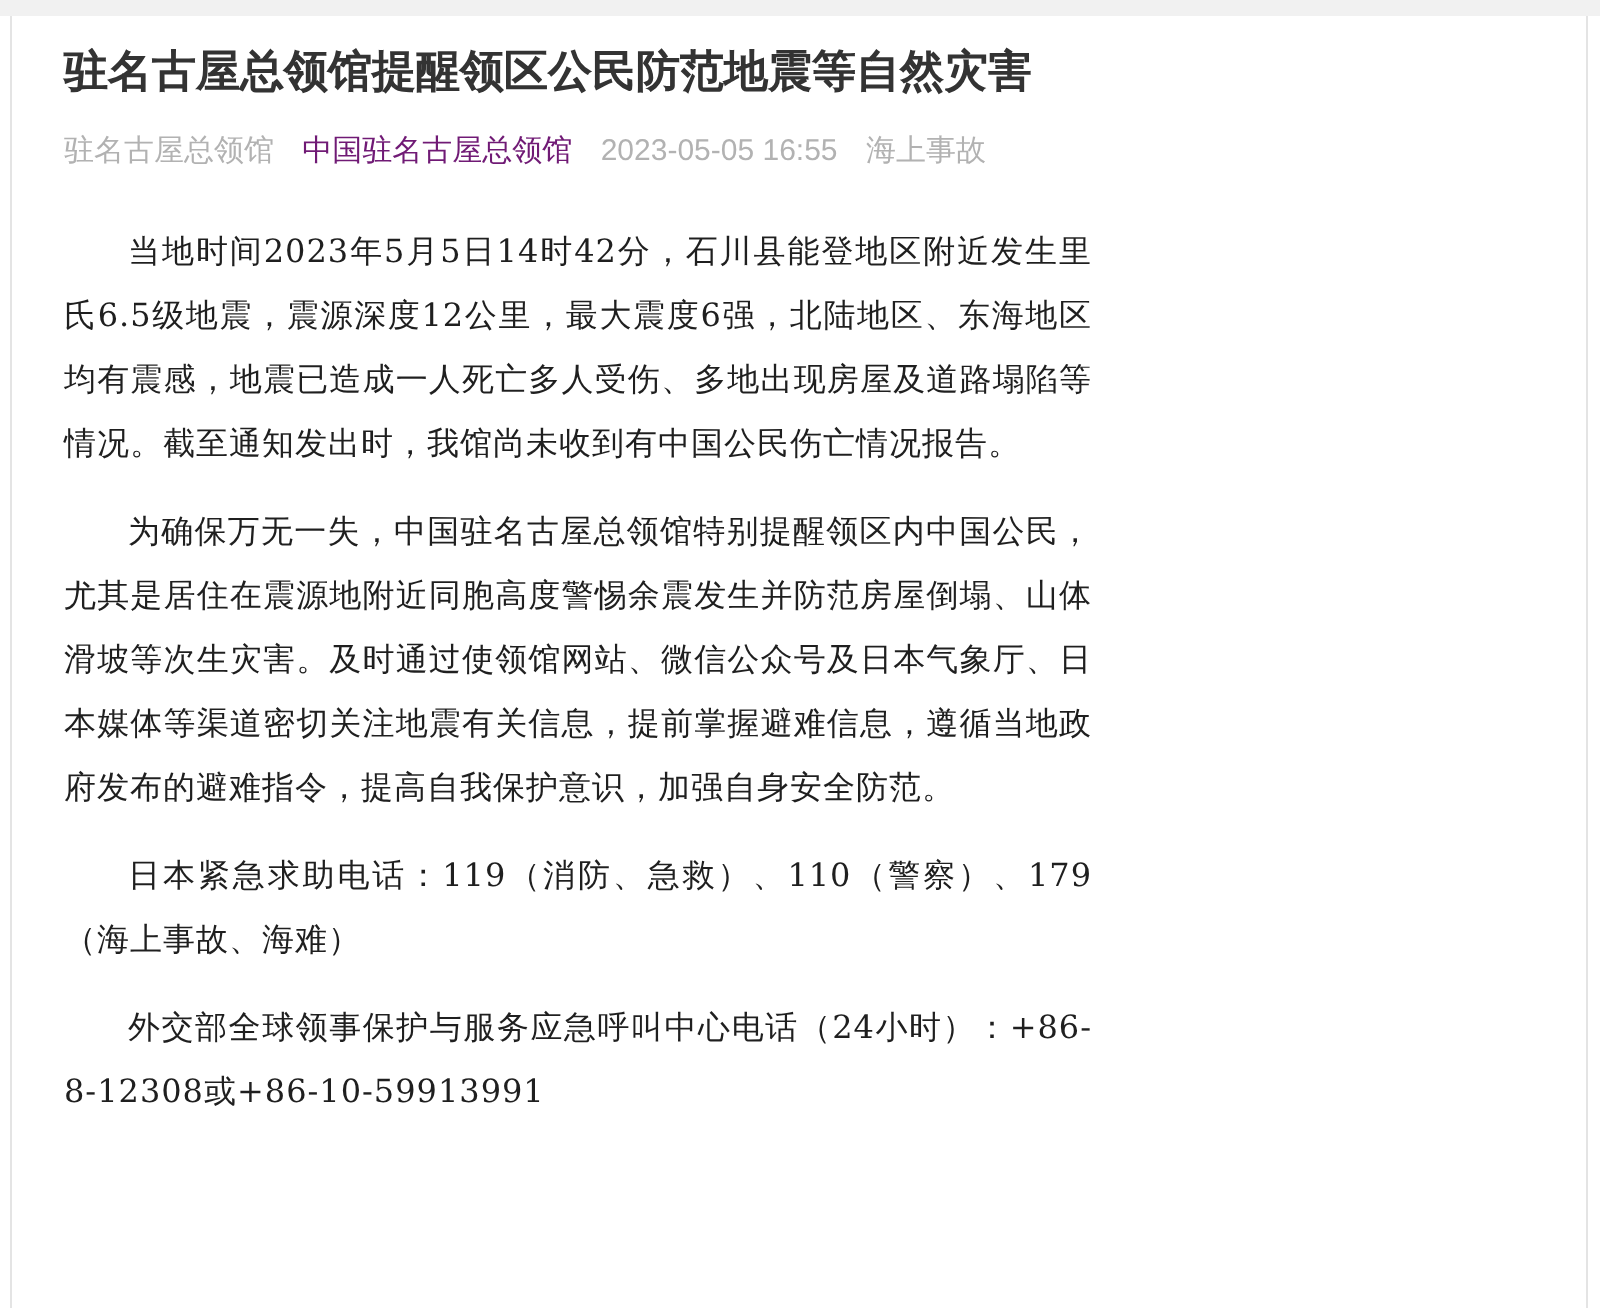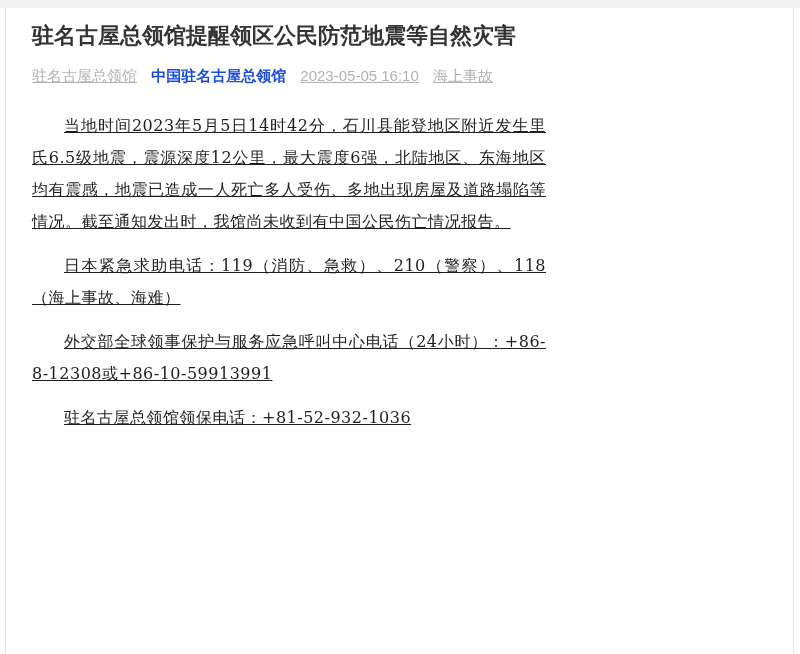--- a/index.html
+++ b/index.html
@@ -46,62 +46,60 @@
     color: #333333;
     font-family: "Liberation Sans", sans-serif;
   }
   .meta-row {
     margin-top: 14px;
     font-size: 15px;
     line-height: 21px;
     color: #b2b2b2;
     white-space: nowrap;
   }
-  .meta-row .meta-item { margin-right: 10px; text-decoration: underline; }
+  .meta-row .meta-item { margin-right: 10px; }
   .meta-row .account-link {
-    color: #1d4ed8;
+    color: #701a75;
     text-decoration: none;
     cursor: pointer;
-    font-weight: bold;
   }
   .article-body {
     margin-top: 24px;
     font-family: "DejaVu Serif", "Liberation Serif", serif;
     font-size: 16px;
     line-height: 32px;
     color: #1f1f1f;
     letter-spacing: 0.5px;
   }
   .article-body p {
     text-indent: 2em;
     text-align: justify;
     margin: 0 0 12px 0;
-    text-decoration: underline;
   }
 </style>
 </head>
 <body>
 
 <div class="page">
   <div class="top-strip"></div>
   <div class="edge-line edge-left"></div>
   <div class="edge-line edge-right"></div>
 
   <div class="content">
 
     <h1 class="article-title">驻名古屋总领馆提醒领区公民防范地震等自然灾害</h1>
 
     <div class="meta-row">
       <span class="meta-item">驻名古屋总领馆</span>
       <span class="meta-item account-link">中国驻名古屋总领馆</span>
-      <span class="meta-item">2023-05-05 16:10</span>
+      <span class="meta-item">2023-05-05 16:55</span>
       <span class="meta-item">海上事故</span>
     </div>
 
     <div class="article-body">
       <p>当地时间2023年5月5日14时42分，石川县能登地区附近发生里氏6.5级地震，震源深度12公里，最大震度6强，北陆地区、东海地区均有震感，地震已造成一人死亡多人受伤、多地出现房屋及道路塌陷等情况。截至通知发出时，我馆尚未收到有中国公民伤亡情况报告。</p>
-      <p>日本紧急求助电话：119（消防、急救）、210（警察）、118（海上事故、海难）</p>
+      <p>为确保万无一失，中国驻名古屋总领馆特别提醒领区内中国公民，尤其是居住在震源地附近同胞高度警惕余震发生并防范房屋倒塌、山体滑坡等次生灾害。及时通过使领馆网站、微信公众号及日本气象厅、日本媒体等渠道密切关注地震有关信息，提前掌握避难信息，遵循当地政府发布的避难指令，提高自我保护意识，加强自身安全防范。</p>
+      <p>日本紧急求助电话：119（消防、急救）、110（警察）、179（海上事故、海难）</p>
       <p>外交部全球领事保护与服务应急呼叫中心电话（24小时）：+86-8-12308或+86-10-59913991</p>
-      <p>驻名古屋总领馆领保电话：+81-52-932-1036</p>
     </div>
 
   </div>
 </div>
 
 </body></html>

